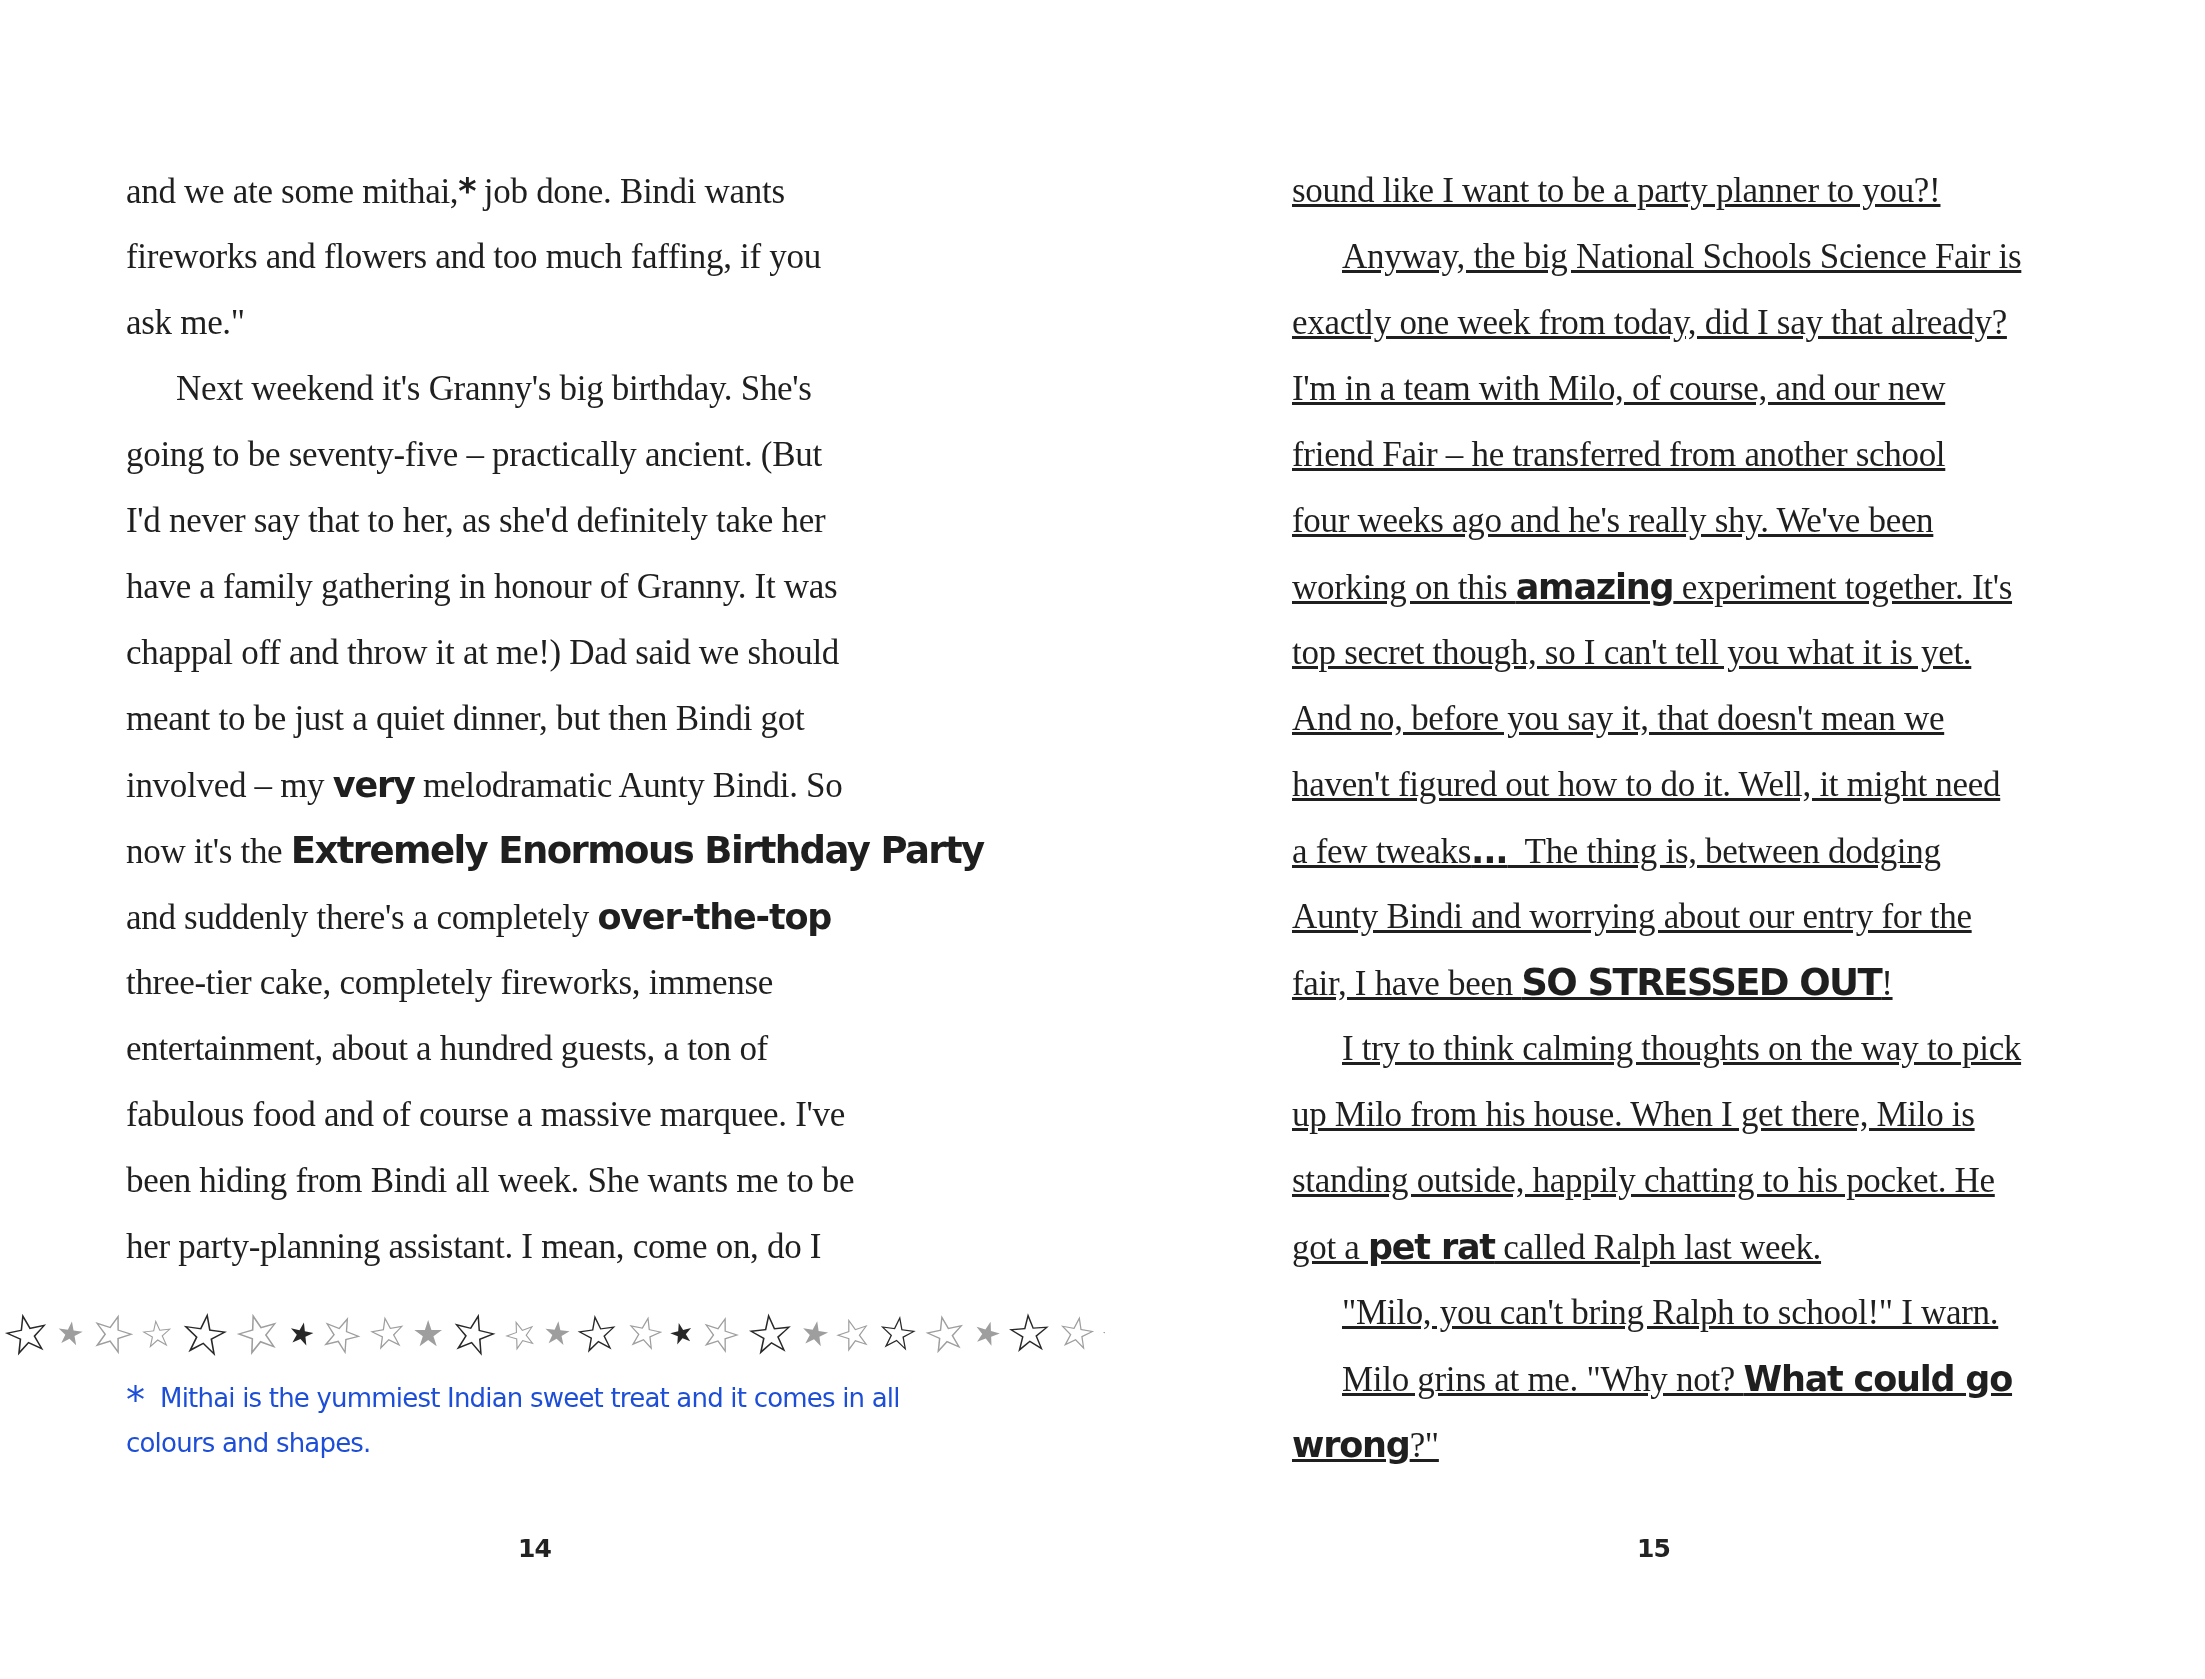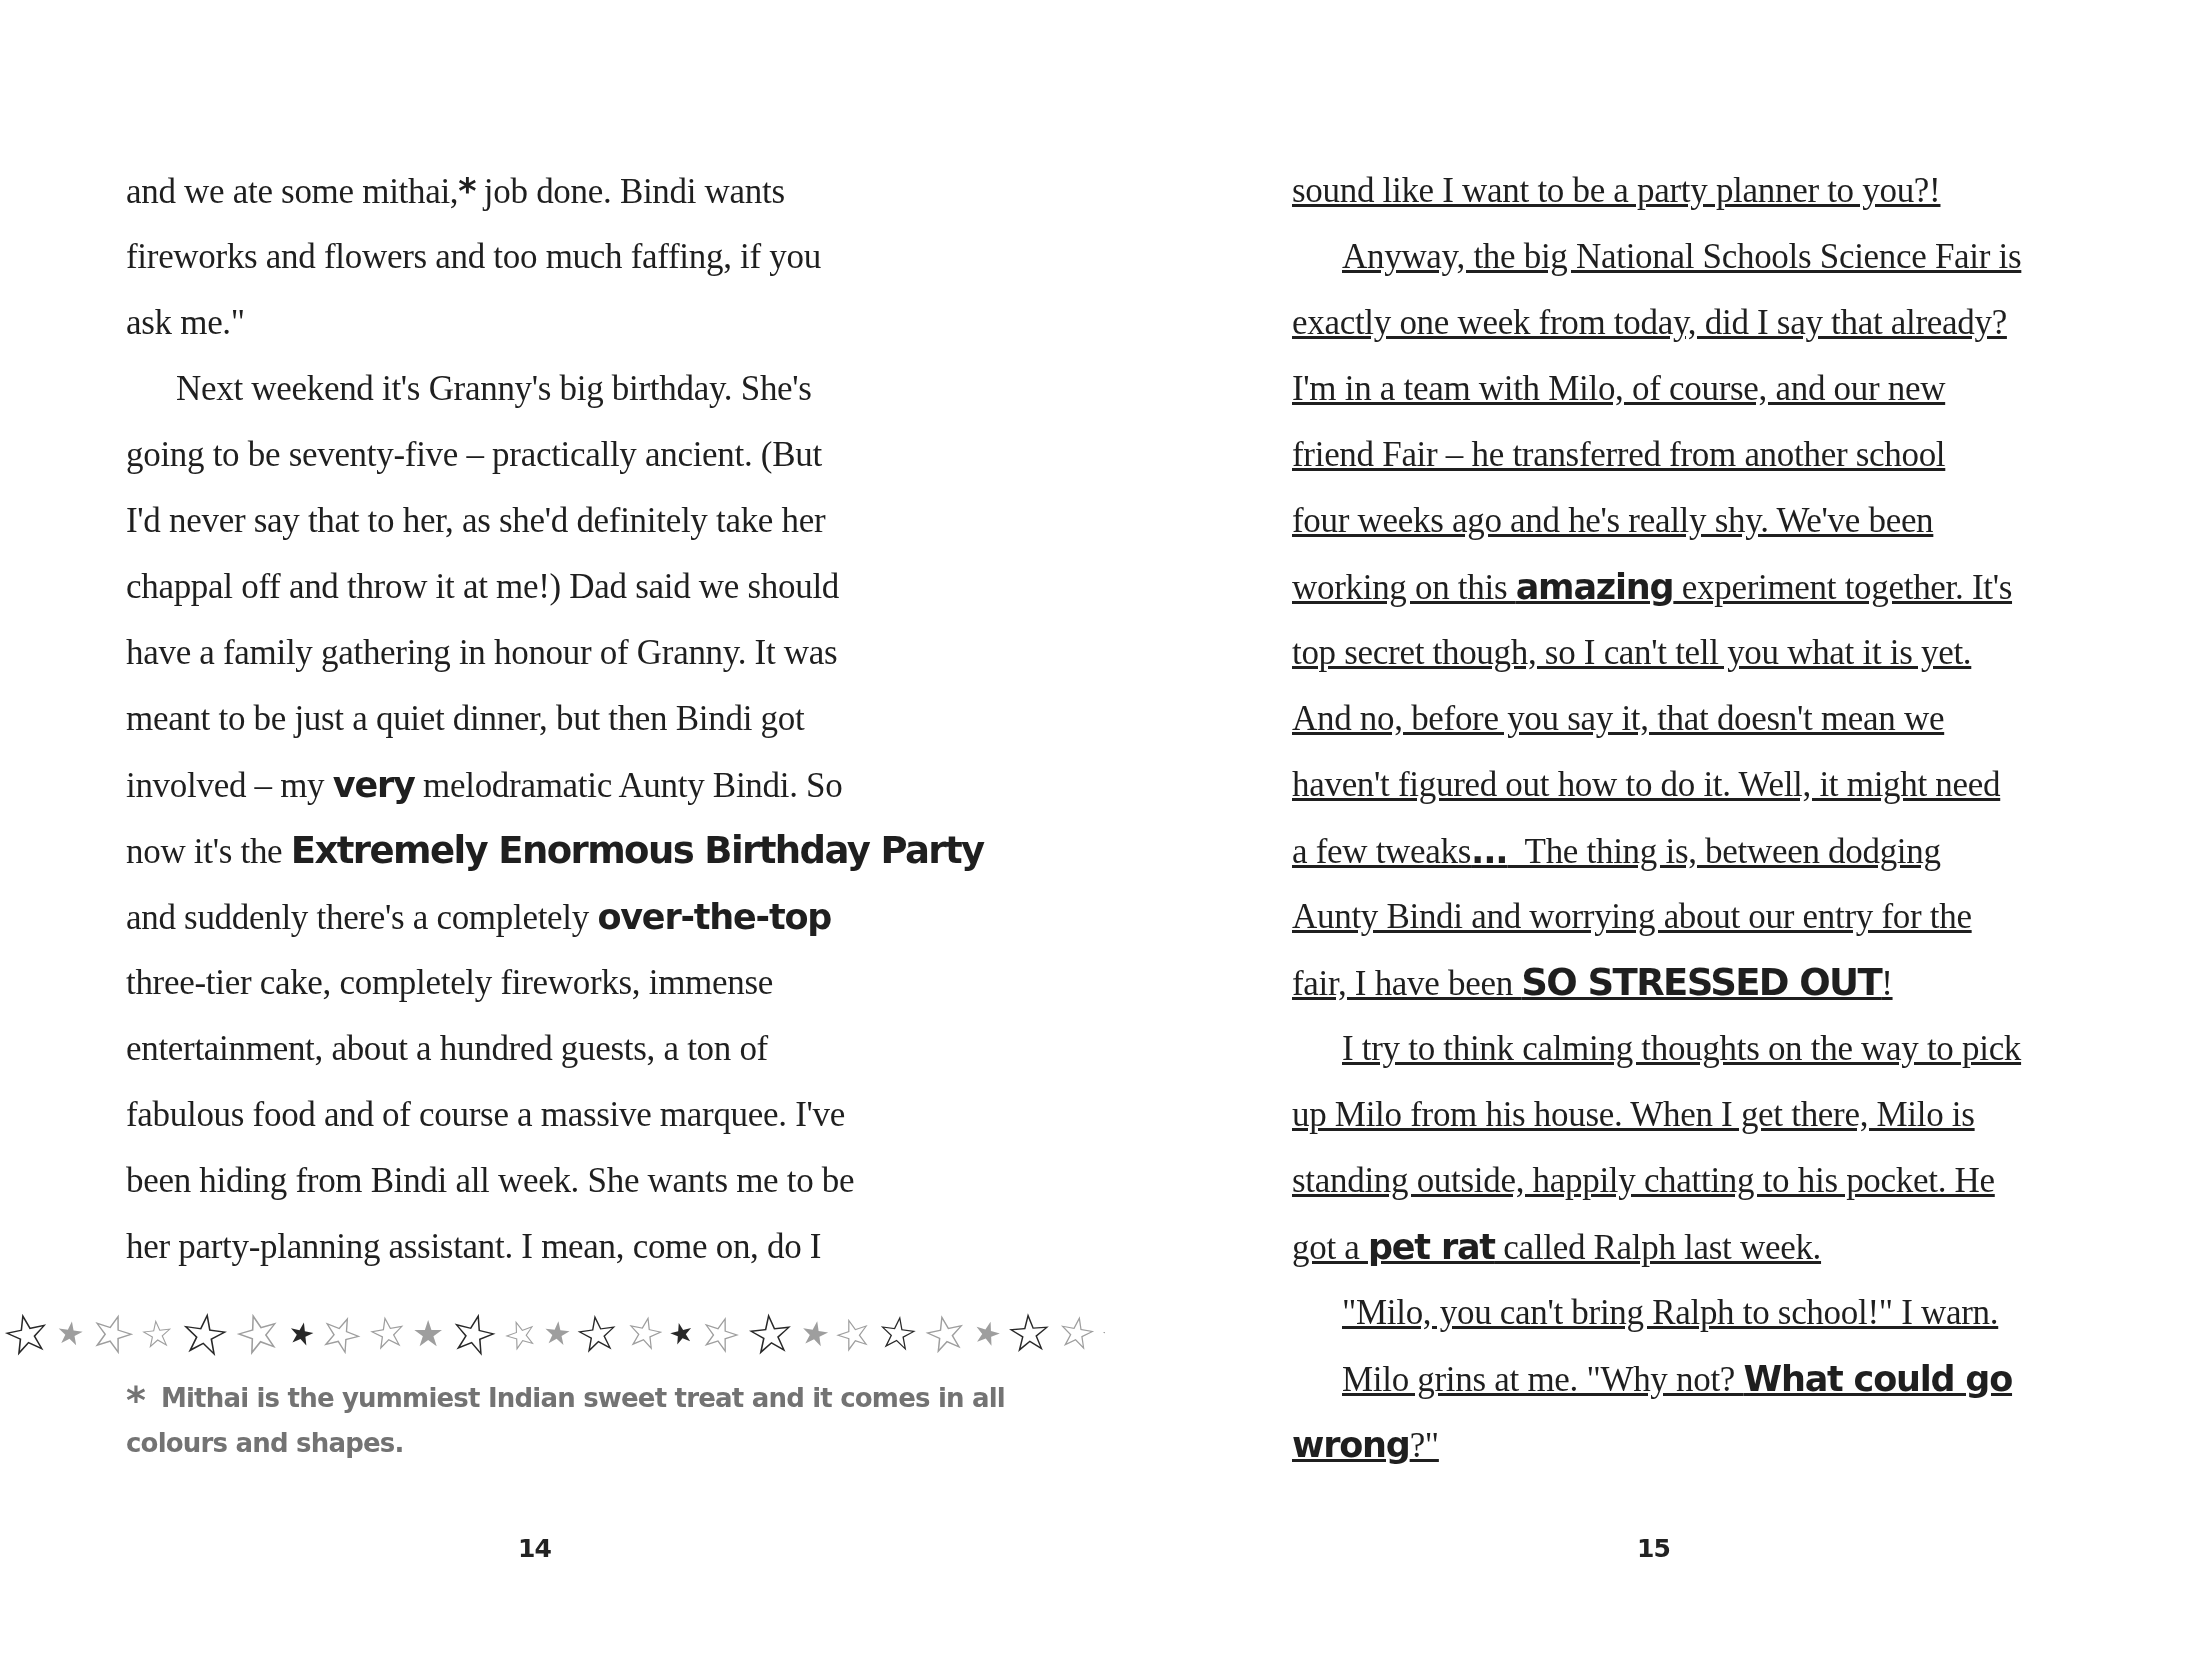--- a/index.html
+++ b/index.html
@@ -21,44 +21,44 @@
     letter-spacing:-1.2px;
   }
   .comic.big{font-size:37px;letter-spacing:-1.6px;}
   .stars{
     position:absolute;left:1.6px;top:1300px;width:1103px;height:68px;
     display:flex;align-items:center;gap:4.7px;overflow:hidden;
   }
   .star{display:inline-block;line-height:1;flex:0 0 auto;}
   .footnote{
     position:absolute;left:126px;top:1377px;width:945px;
-    font-family:"DejaVu Sans", sans-serif;font-weight:700;
-    font-size:26px;line-height:43px;letter-spacing:-0.8px;color:#737373;
+    font-family:"DejaVu Sans", sans-serif;font-weight:400;
+    font-size:26px;line-height:43px;letter-spacing:-0.8px;color:#1d4ed8;
   }
   .fn-star{font-size:38px;vertical-align:-6.3px;margin-right:15.8px;}
   .pagenum{
     position:absolute;top:1534px;
     font-family:"DejaVu Sans", sans-serif;font-weight:700;
     font-size:25px;letter-spacing:-0.8px;color:#222;
   }
   .pagenum.left-num{left:518px;}
   .pagenum.right-num{left:1637px;}
 </style>
 </head>
 <body>
 
 <div class="page-lines left">
     <div class="line"><span>and we ate some mithai,</span><span class="comic">*</span><span> job done. Bindi wants</span></div>
     <div class="line"><span>fireworks and flowers and too much faffing, if you</span></div>
     <div class="line"><span>ask me."</span></div>
     <div class="line indent"><span>Next weekend it's Granny's big birthday. She's</span></div>
     <div class="line"><span>going to be seventy-five – practically ancient. (But</span></div>
     <div class="line"><span>I'd never say that to her, as she'd definitely take her</span></div>
+    <div class="line"><span>have a family gathering in honour of Granny. It was</span></div>
     <div class="line"><span>chappal off and throw it at me!) Dad said we should</span></div>
-    <div class="line"><span>have a family gathering in honour of Granny. It was</span></div>
     <div class="line"><span>meant to be just a quiet dinner, but then Bindi got</span></div>
     <div class="line"><span>involved – my </span><span class="comic">very</span><span> melodramatic Aunty Bindi. So</span></div>
     <div class="line"><span>now it's the </span><span class="comic big">Extremely Enormous Birthday Party</span></div>
     <div class="line"><span>and suddenly there's a completely </span><span class="comic">over-the-top</span></div>
     <div class="line"><span>three-tier cake, completely fireworks, immense</span></div>
     <div class="line"><span>entertainment, about a hundred guests, a ton of</span></div>
     <div class="line"><span>fabulous food and of course a massive marquee. I've</span></div>
     <div class="line"><span>been hiding from Bindi all week. She wants me to be</span></div>
     <div class="line"><span>her party-planning assistant. I mean, come on, do I</span></div>
   </div>

